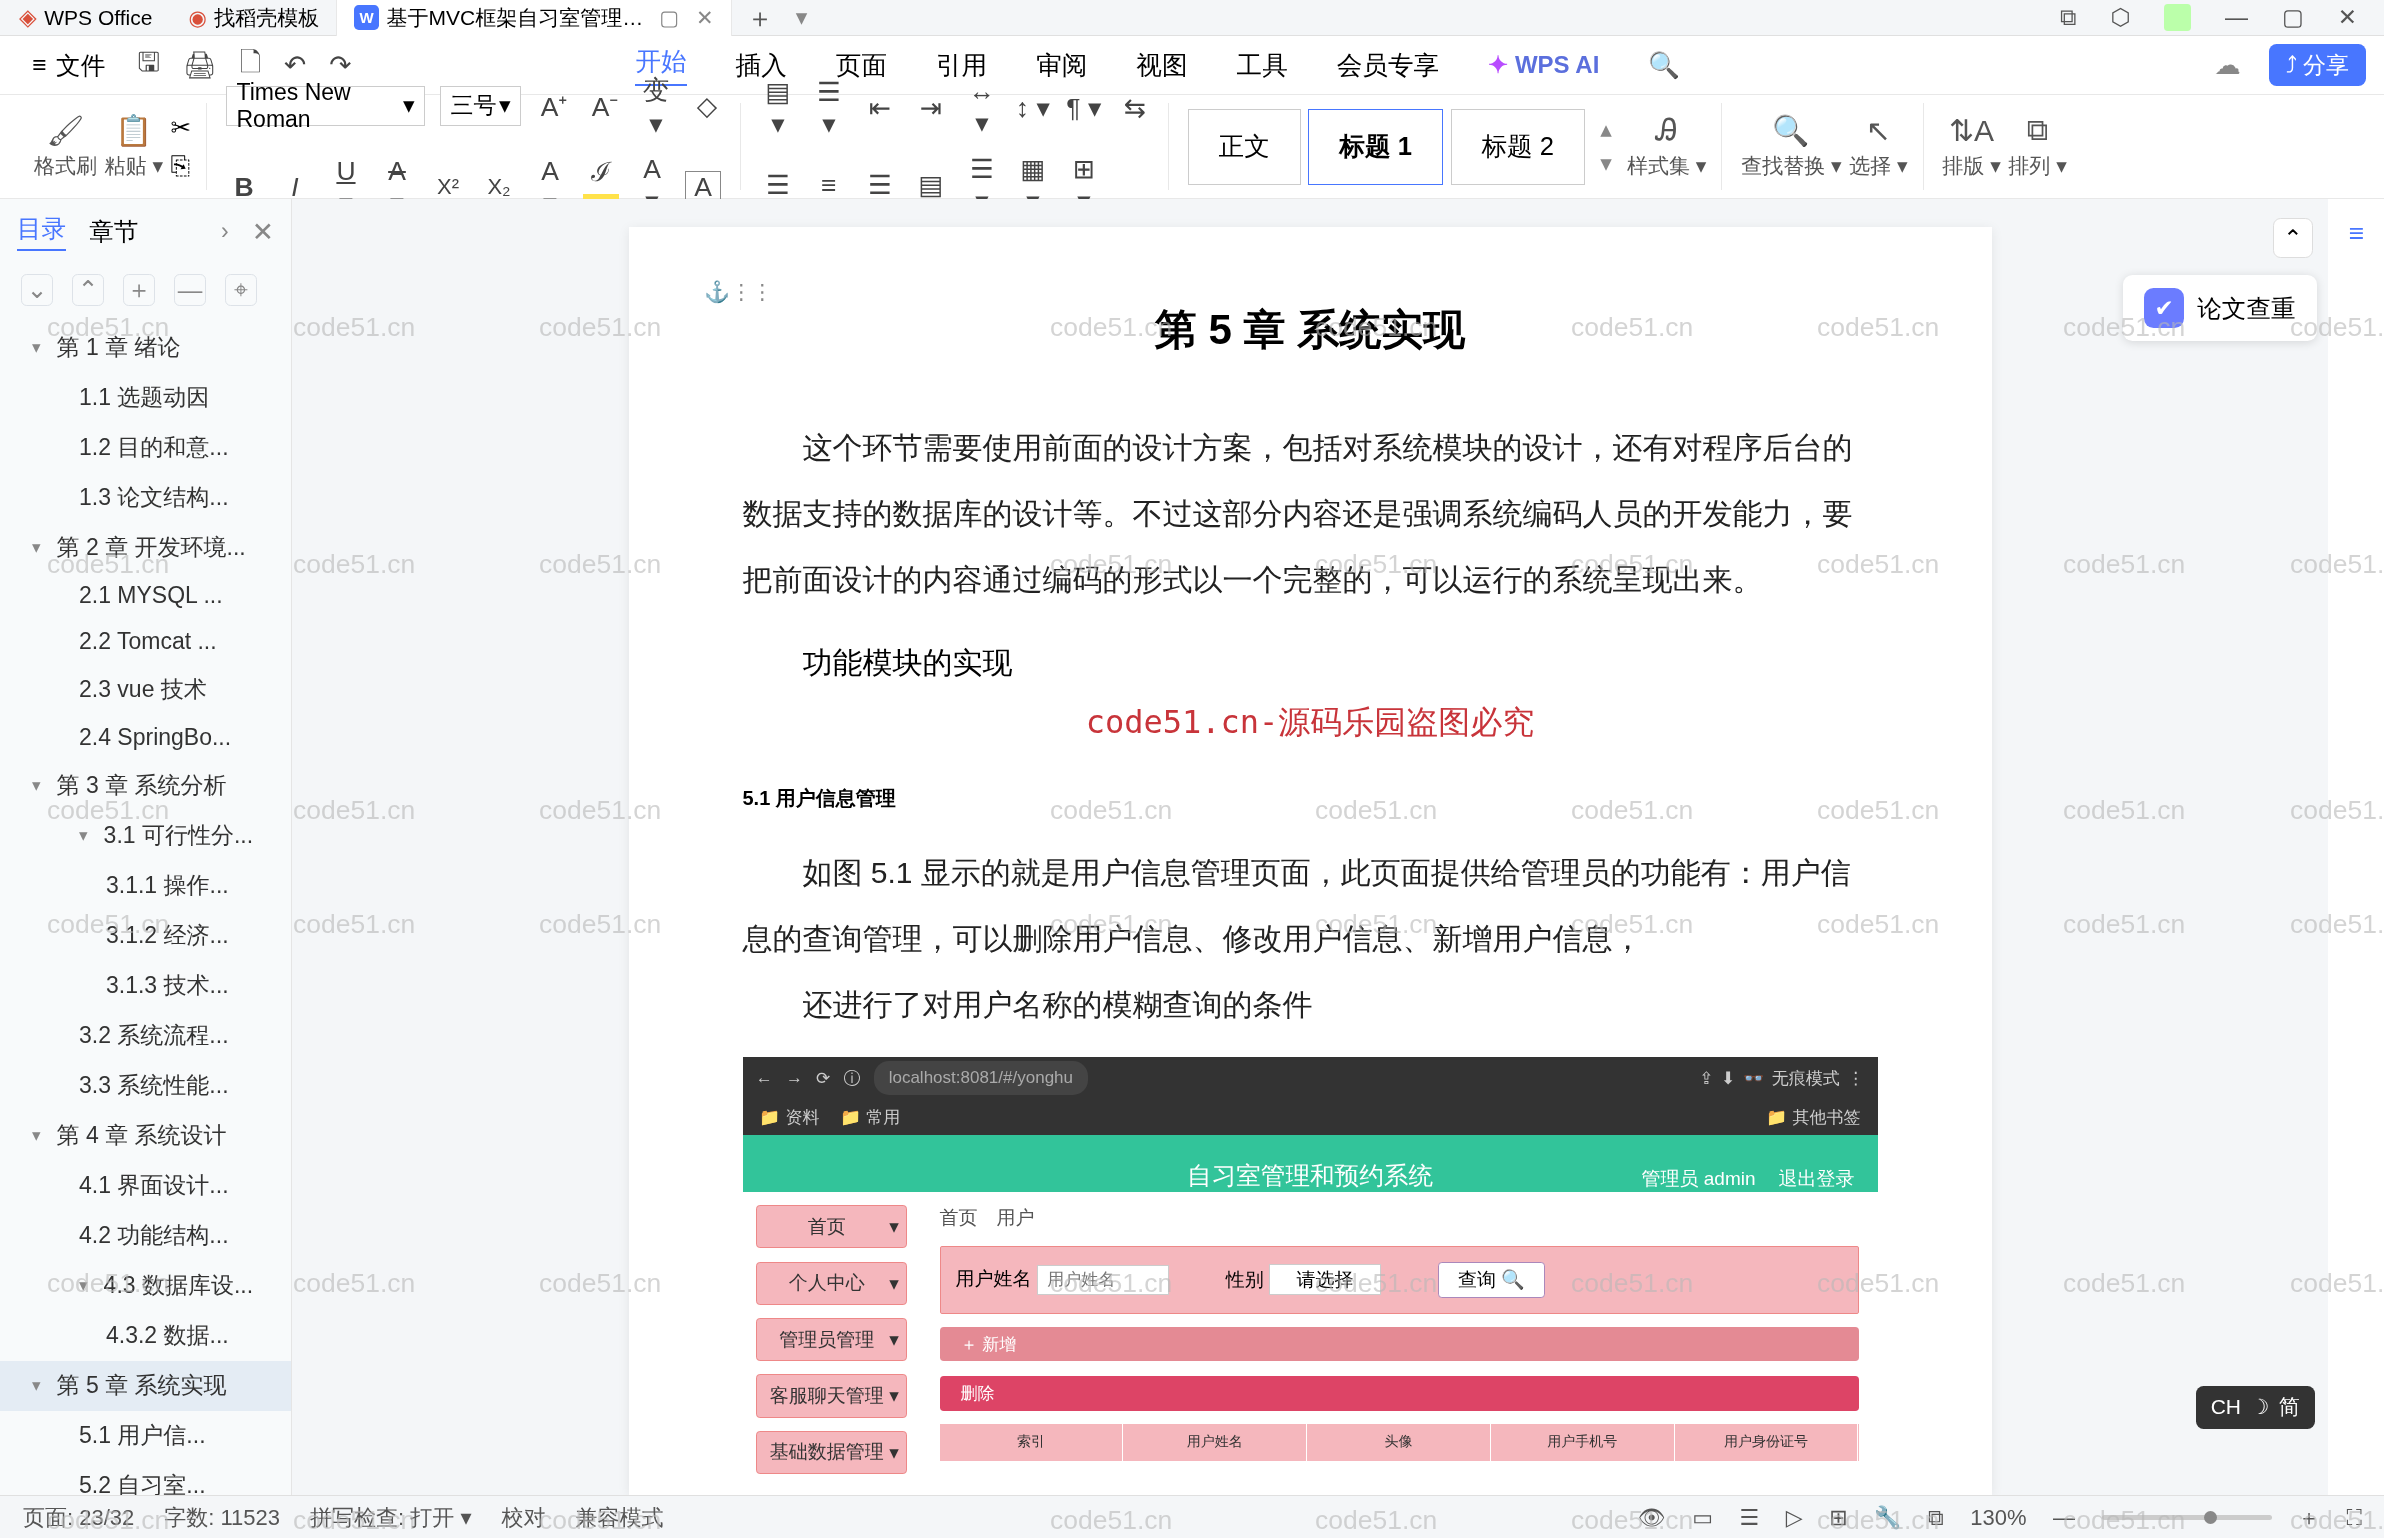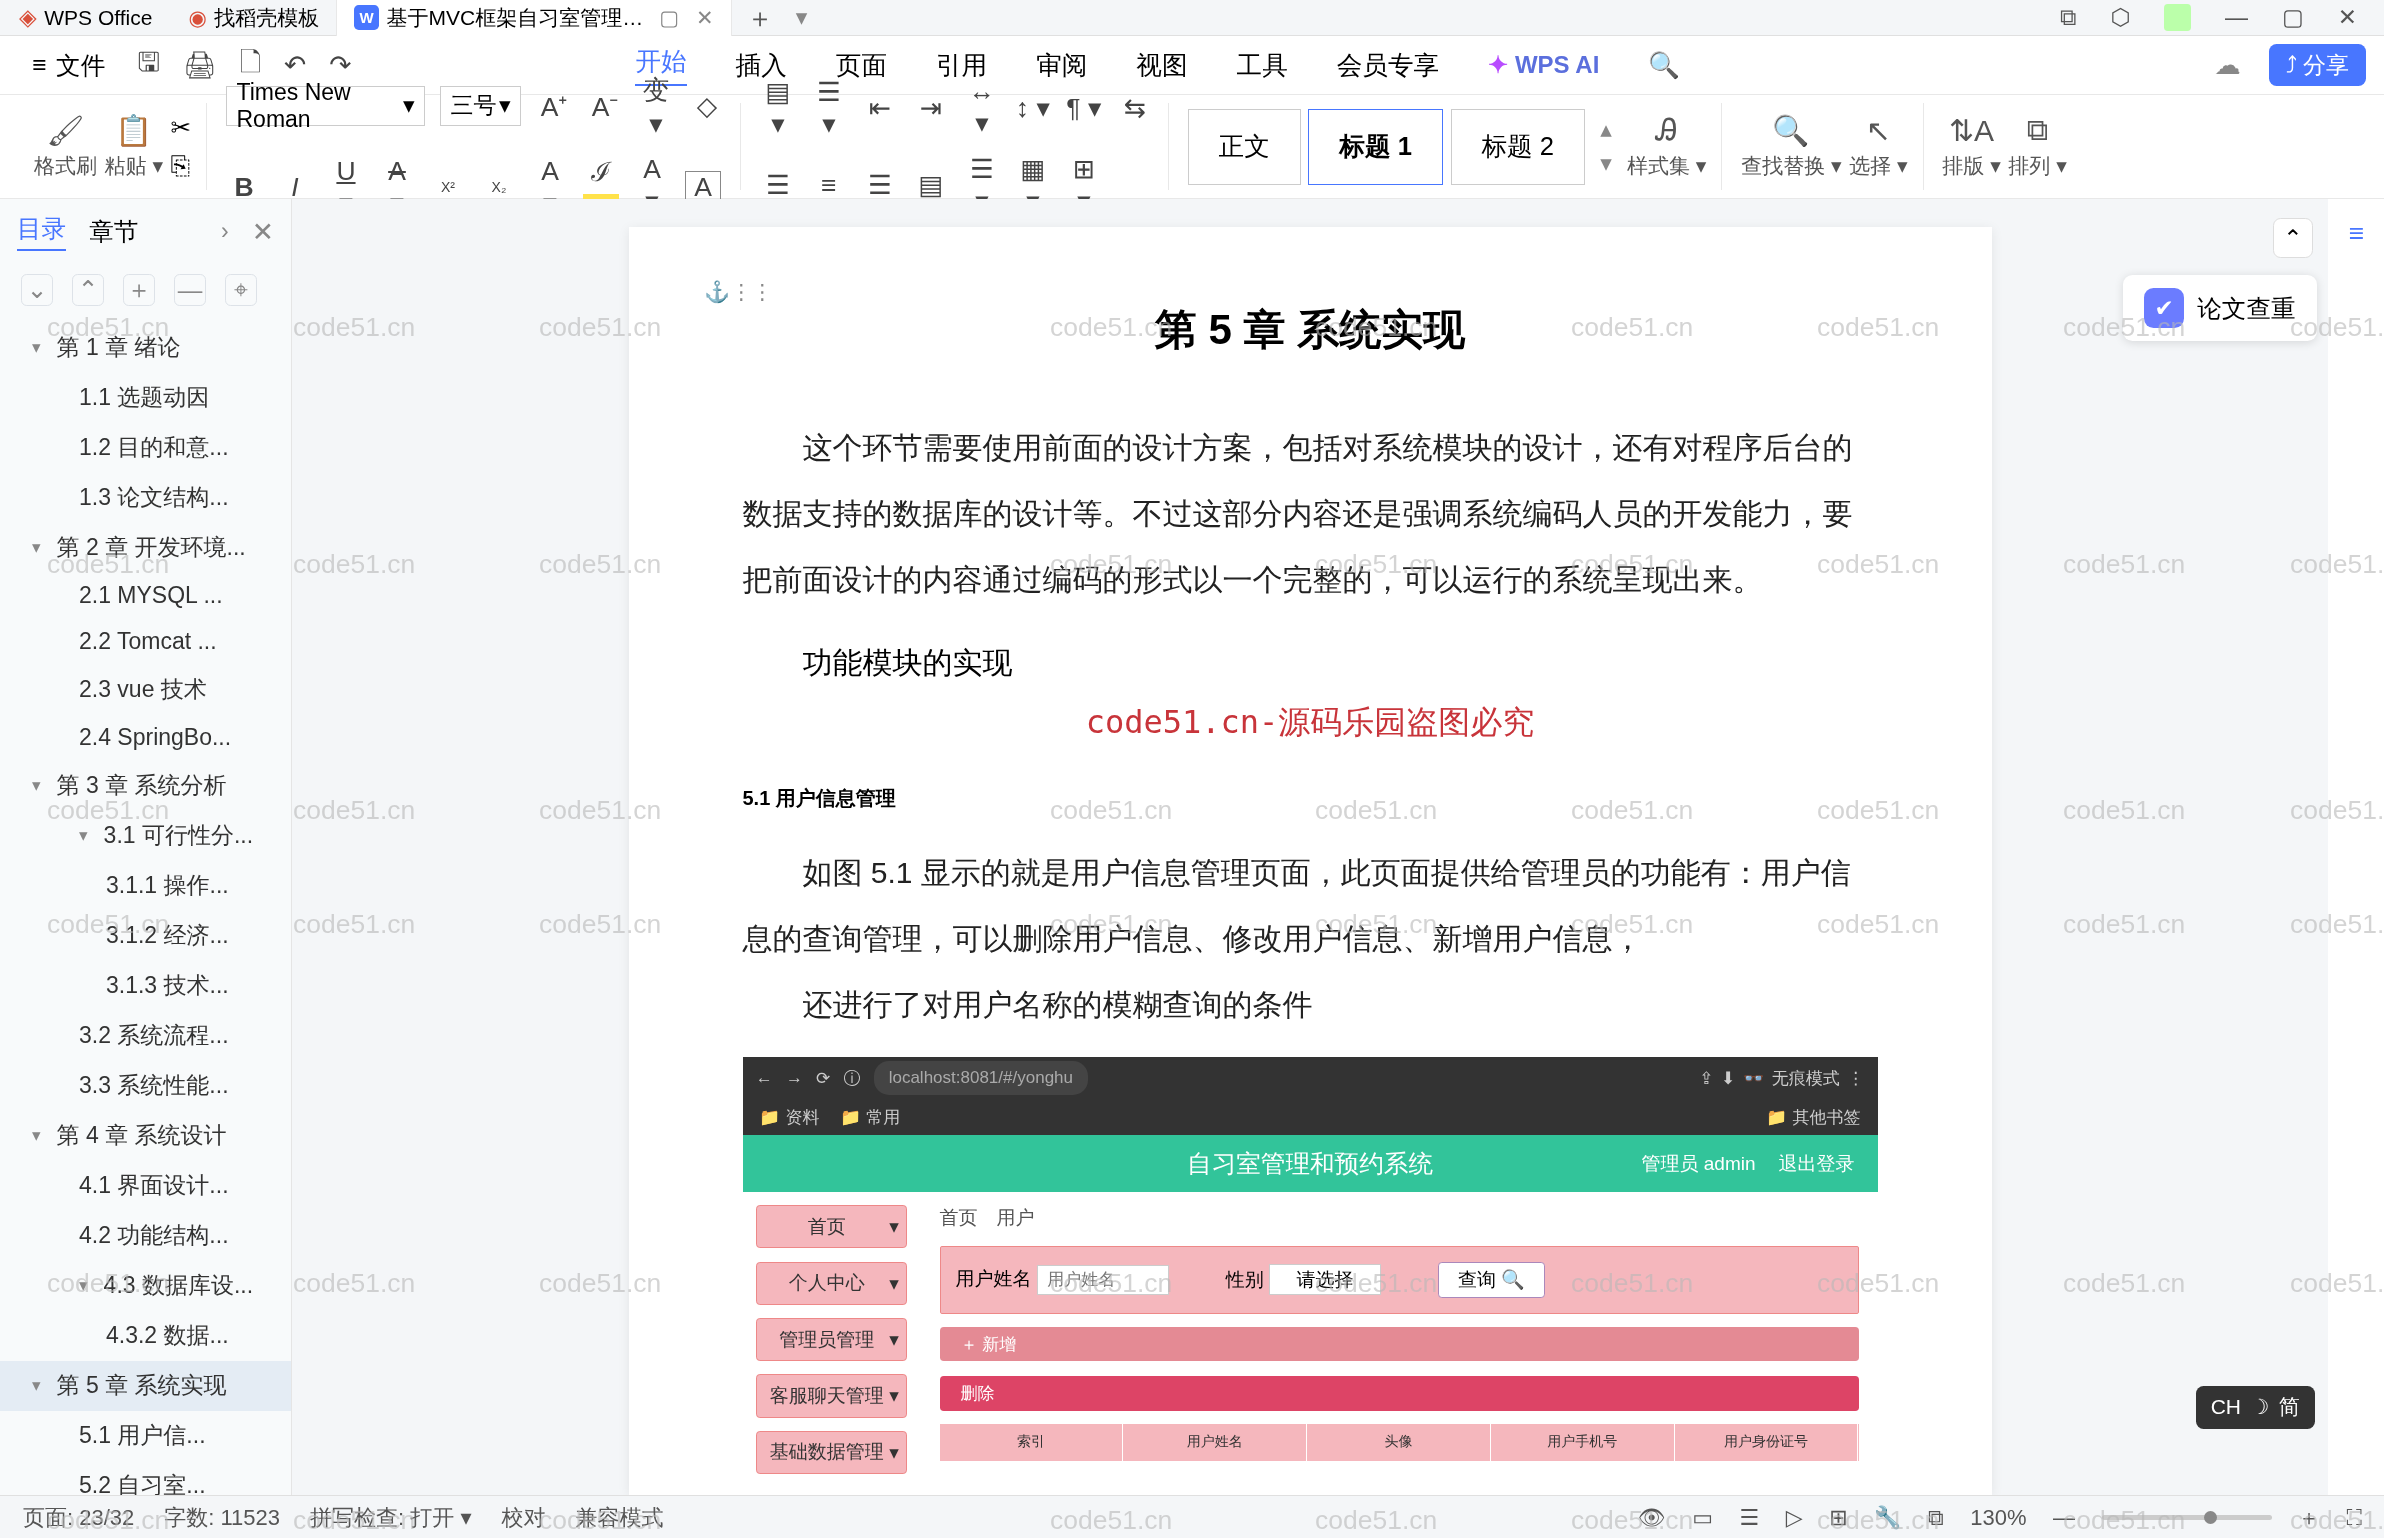--- a/index.html
+++ b/index.html
@@ -33,21 +33,21 @@
 .ribbon { height: 104px; background: #fff; display: flex; align-items: stretch; border-bottom: 0.9px solid #e8e8e8; padding: 7.6px 19px; gap: 3.8px; }
 .ribbon-group { display: flex; align-items: center; padding: 0 15px; border-right: 0.9px solid #e8e8e8; gap: 7.6px; }
 .ribbon-group.noborder { border-right: none; }
 .ribbon-vert { display: flex; flex-direction: column; align-items: center; justify-content: center; gap: 3.8px; font-size: 21px; color: #555; }
 .ribbon-vert .top-icon { font-size: 30px; }
 .ribbon-small-btns { display: flex; flex-direction: column; gap: 9.5px; }
 .ribbon-row { display: flex; align-items: center; gap: 15px; }
 .font-select { border: 0.9px solid #ccc; height: 40px; padding: 0 9.5px; width: 199px; font-size: 23px; background: #fff; display: flex; align-items: center; justify-content: space-between; }
 .size-select { border: 0.9px solid #ccc; height: 40px; padding: 0 9.5px; width: 81px; font-size: 23px; background: #fff; display: flex; align-items: center; justify-content: space-between; }
 .fmt-btn { font-size: 26.5px; color: #444; width: 36px; text-align: center; }
-.fmt-btn.sup { font-size: 14px; }
+.fmt-btn.sup { font-size: 22px; }
 .style-box { border: 0.9px solid #ccc; padding: 5.7px 30px; font-size: 25.6px; display: flex; align-items: center; height: 76px; gap: 11.4px; background: #fff; }
 .style-box.active { border: 1.9px solid #4876ff; font-weight: bold; }
 .style-scroll { display: flex; flex-direction: column; gap: 7.6px; padding: 0 7.6px; color: #888; }
 
 
 .main-area { display: flex; height: calc(100% - 36px - 59px - 104px - 44px); }
 .outline-pane { width: 292px; background: #f8fafb; border-right: 0.9px solid #e5e5e5; display: flex; flex-direction: column; }
 .outline-header { display: flex; align-items: center; padding: 13.2px 17px; gap: 23px; font-size: 24.6px; }
 .outline-header .active-tab { color: #4876ff; border-bottom: 2.8px solid #4876ff; padding-bottom: 3.8px; font-weight: 500; }
 .outline-header .chevron { margin-left: auto; color: #888; font-size: 23px; }
@@ -69,21 +69,21 @@
 .page p { font-size: 30px; line-height: 2.2; text-indent: 2em; color: #222; }
 .section-title { font-size: 30px; margin: 30px 0 17px; text-indent: 2em; }
 .h2-title { font-size: 20px; font-weight: bold; margin: 40px 0 28px; }
 .red-banner { color: #c8343a; font-size: 32px; text-align: center; margin: 11.4px 0; font-family: monospace, "Microsoft YaHei"; }
 .embed-img { width: 100%; height: 360px; background: #2a2a2a; border-radius: 1.9px; margin-top: 19px; position: relative; font-size: 17px; }
 .browser-bar { height: 42px; background: #333; display: flex; align-items: center; padding: 0 13.2px; color: #ccc; gap: 13.2px; }
 .url-bar { background: #444; border-radius: 15px; padding: 7px 15px; color: #aaa; font-size: 17px; flex: 0 0 auto; }
 .incognito { margin-left: auto; display: flex; align-items: center; gap: 7.6px; font-size: 17px; }
 .bookmark-bar { height: 36px; background: #333; display: flex; align-items: center; padding: 0 17px; color: #ccc; gap: 21px; font-size: 17px; }
 .bookmark-bar .right { margin-left: auto; }
-.site-header { height: 57px; background: #32c49a; display: flex; align-items: center; justify-content: center; color: #fff; font-size: 24.6px; font-weight: 500; position: relative; }
+.site-header { height: 57px; background: #32c49a; display: flex; align-items: flex-end; justify-content: center; color: #fff; font-size: 24.6px; font-weight: 500; position: relative; }
 .site-header .admin-info { position: absolute; right: 23px; font-size: 19px; display: flex; gap: 23px; }
 .site-body { display: flex; height: calc(100% - 42px - 36px - 57px); background: #fff; }
 .site-sidebar { width: 178px; background: #fff; padding: 13.2px; display: flex; flex-direction: column; gap: 13.2px; }
 .side-btn { background: #f5b7bd; border: 1.9px solid #e88; color: #333; text-align: center; padding: 7.6px; border-radius: 3.8px; font-size: 19px; display: flex; align-items: center; justify-content: space-between; }
 .side-btn span.lbl { flex: 1; }
 .site-content { flex: 1; padding: 13.2px 19px; }
 .breadcrumb { font-size: 19px; color: #555; margin-bottom: 15px; }
 .filter-bar { background: #f5b7bd; border: 0.9px solid #e88; padding: 15px; border-radius: 1.9px; display: flex; align-items: center; gap: 57px; font-size: 19px; }
 .filter-bar input { border: 0.9px solid #ccc; padding: 3.8px 9.5px; width: 132px; font-size: 17px; }
 .filter-bar .sel { border: 0.9px solid #ccc; background: #fff; padding: 3.8px 26.5px; }

